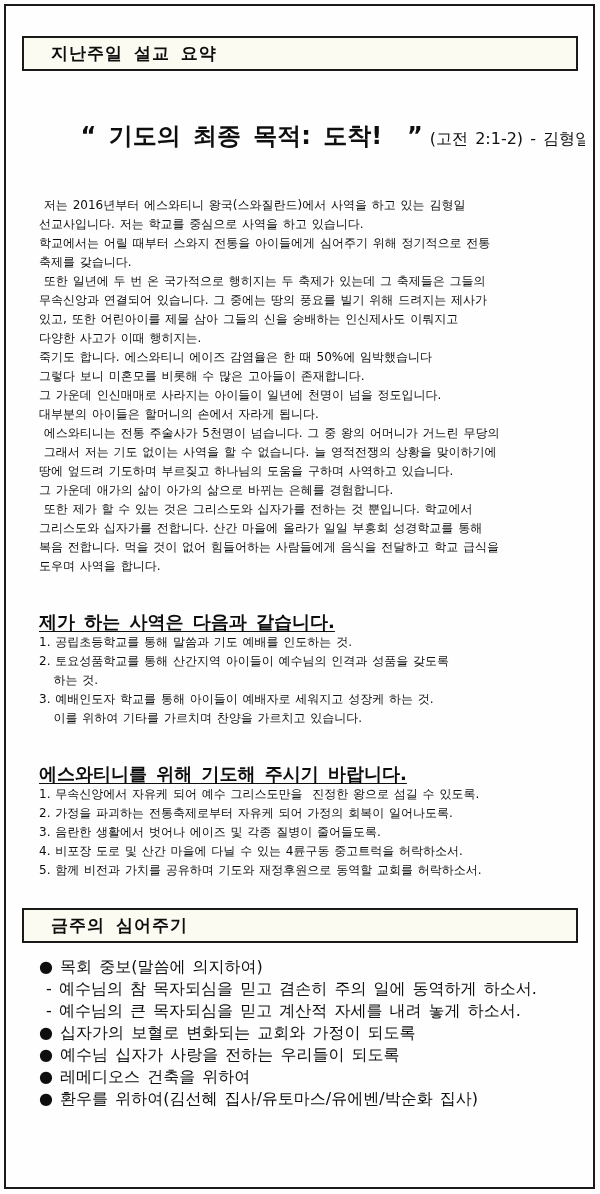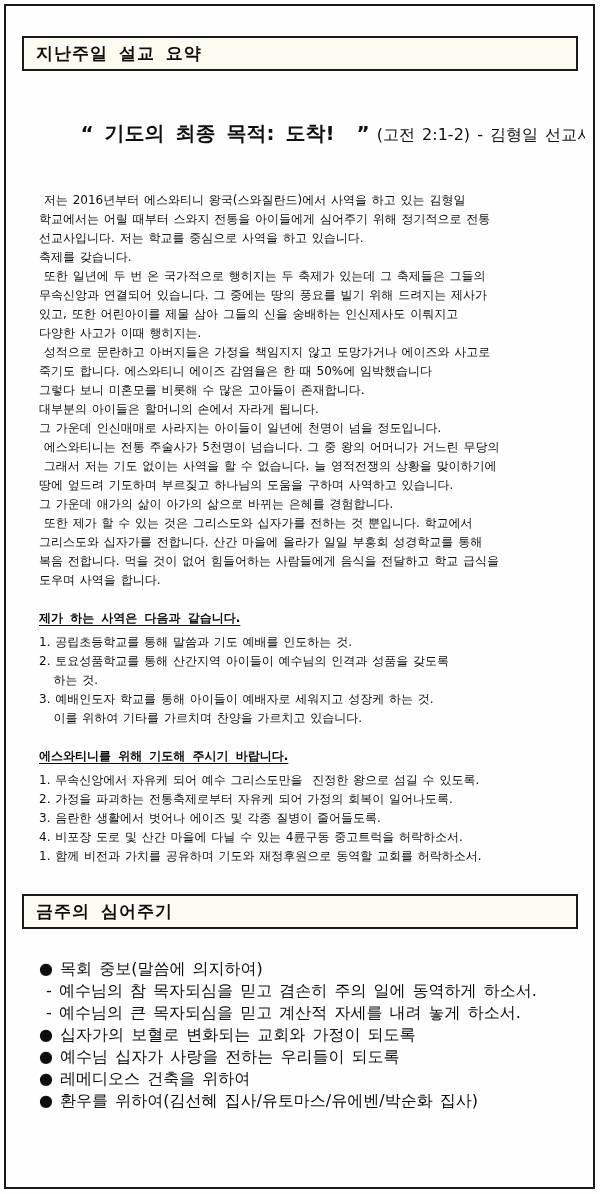--- a/index.html
+++ b/index.html
@@ -23,36 +23,36 @@
     background: #fefefe;
     overflow: hidden;
   }
   .section-box {
     margin: 30px 15px 0 16px;
     border: 2px solid #1a1a1a;
     background: #fbfbf2;
     height: 31px;
     display: flex;
     align-items: center;
-    padding-left: 12px;
+    padding-left: 27px;
     font-size: 17px;
     font-weight: bold;
     letter-spacing: 1px;
     word-spacing: 4px;
   }
   .section-box.second {
     margin-top: 28px;
   }
   .sermon-title {
     margin: 30px 8px 0 44px;
     white-space: pre;
     overflow: hidden;
   }
   .title-quote {
-    font-size: 20px;
+    font-size: 24px;
     font-weight: bold;
     word-spacing: 4px;
   }
   .title-ref {
     font-size: 16px;
     font-weight: normal;
     word-spacing: 2px;
   }
   .text-block {
     margin: 25px 18px 0 33px;
@@ -62,31 +62,31 @@
     overflow: hidden;
   }
   .text-block .line {
     white-space: pre;
     height: 19px;
   }
   .list-block {
     margin-top: 4px;
   }
   .sub-heading {
-    margin: 20px 18px 0 33px;
-    font-size: 12px;
+    margin: 34px 18px 0 33px;
+    font-size: 18px;
     font-weight: bold;
     text-decoration: underline;
     text-underline-offset: 3px;
     word-spacing: 3px;
     height: 19px;
     white-space: pre;
   }
   .intercession {
-    margin-top: 29px;
+    margin-top: 13px;
     font-size: 16px;
     line-height: 22px;
     word-spacing: 2px;
   }
   .intercession .line {
     height: 22px;
   }
 </style>
 </head>
 <body>
@@ -97,32 +97,31 @@
     <div class="section-box">
       <span>지난주일 설교 요약</span>
     </div>
 
     <div class="sermon-title">
       <span class="title-quote">“ 기도의 최종 목적: 도착!  ”</span><span class="title-ref"> (고전 2:1-2) - 김형일 선교사</span>
     </div>
 
     <div class="text-block">
         <div class="line"> 저는 2016년부터 에스와티니 왕국(스와질란드)에서 사역을 하고 있는 김형일</div>
+        <div class="line">선교사입니다. 저는 학교를 중심으로 사역을 하고 있습니다.</div>
         <div class="line">학교에서는 어릴 때부터 스와지 전통을 아이들에게 심어주기 위해 정기적으로 전통</div>
-        <div class="line">선교사입니다. 저는 학교를 중심으로 사역을 하고 있습니다.</div>
         <div class="line">축제를 갖습니다.</div>
         <div class="line"> 또한 일년에 두 번 온 국가적으로 행히지는 두 축제가 있는데 그 축제들은 그들의</div>
         <div class="line">무속신앙과 연결되어 있습니다. 그 중에는 땅의 풍요를 빌기 위해 드려지는 제사가</div>
         <div class="line">있고, 또한 어린아이를 제물 삼아 그들의 신을 숭배하는 인신제사도 이뤄지고</div>
         <div class="line">다양한 사고가 이때 행히지는.</div>
-        <div class="line"> 성적으로 문란하고 아버지들은 가정을 책임지지 않고 도망가거나 에이즈와 사고로</div>
         <div class="line">죽기도 합니다. 에스와티니 에이즈 감염율은 한 때 50%에 임박했습니다</div>
         <div class="line">그렇다 보니 미혼모를 비롯해 수 많은 고아들이 존재합니다.</div>
+        <div class="line">그 가운데 인신매매로 사라지는 아이들이 일년에 천명이 넘을 정도입니다.</div>
         <div class="line">대부분의 아이들은 할머니의 손에서 자라게 됩니다.</div>
-        <div class="line">그 가운데 인신매매로 사라지는 아이들이 일년에 천명이 넘을 정도입니다.</div>
         <div class="line"> 에스와티니는 전통 주술사가 5천명이 넘습니다. 그 중 왕의 어머니가 거느린 무당의</div>
         <div class="line"> 그래서 저는 기도 없이는 사역을 할 수 없습니다. 늘 영적전쟁의 상황을 맞이하기에</div>
         <div class="line">땅에 엎드려 기도하며 부르짖고 하나님의 도움을 구하며 사역하고 있습니다.</div>
         <div class="line">그 가운데 애가의 삶이 아가의 삶으로 바뀌는 은혜를 경험합니다.</div>
         <div class="line"> 또한 제가 할 수 있는 것은 그리스도와 십자가를 전하는 것 뿐입니다. 학교에서</div>
         <div class="line">그리스도와 십자가를 전합니다. 산간 마을에 올라가 일일 부흥회 성경학교를 통해</div>
         <div class="line">복음 전합니다. 먹을 것이 없어 힘들어하는 사람들에게 음식을 전달하고 학교 급식을</div>
         <div class="line">도우며 사역을 합니다.</div>
       </div>
 
@@ -136,21 +135,21 @@
         <div class="line">   이를 위하여 기타를 가르치며 찬양을 가르치고 있습니다.</div>
       </div>
 
     <div class="sub-heading">에스와티니를 위해 기도해 주시기 바랍니다.</div>
 
     <div class="text-block list-block">
         <div class="line">1. 무속신앙에서 자유케 되어 예수 그리스도만을  진정한 왕으로 섬길 수 있도록.</div>
         <div class="line">2. 가정을 파괴하는 전통축제로부터 자유케 되어 가정의 회복이 일어나도록.</div>
         <div class="line">3. 음란한 생활에서 벗어나 에이즈 및 각종 질병이 줄어들도록.</div>
         <div class="line">4. 비포장 도로 및 산간 마을에 다닐 수 있는 4륜구동 중고트럭을 허락하소서.</div>
-        <div class="line">1. 함께 비전과 가치를 공유하며 기도와 재정후원으로 동역할 교회를 허락하소서.</div>
+        <div class="line">5. 함께 비전과 가치를 공유하며 기도와 재정후원으로 동역할 교회를 허락하소서.</div>
       </div>
 
     <div class="section-box second">
       <span>금주의 심어주기</span>
     </div>
 
     <div class="text-block intercession">
         <div class="line">● 목회 중보(말씀에 의지하여)</div>
         <div class="line"> - 예수님의 참 목자되심을 믿고 겸손히 주의 일에 동역하게 하소서.</div>
         <div class="line"> - 예수님의 큰 목자되심을 믿고 계산적 자세를 내려 놓게 하소서.</div>

